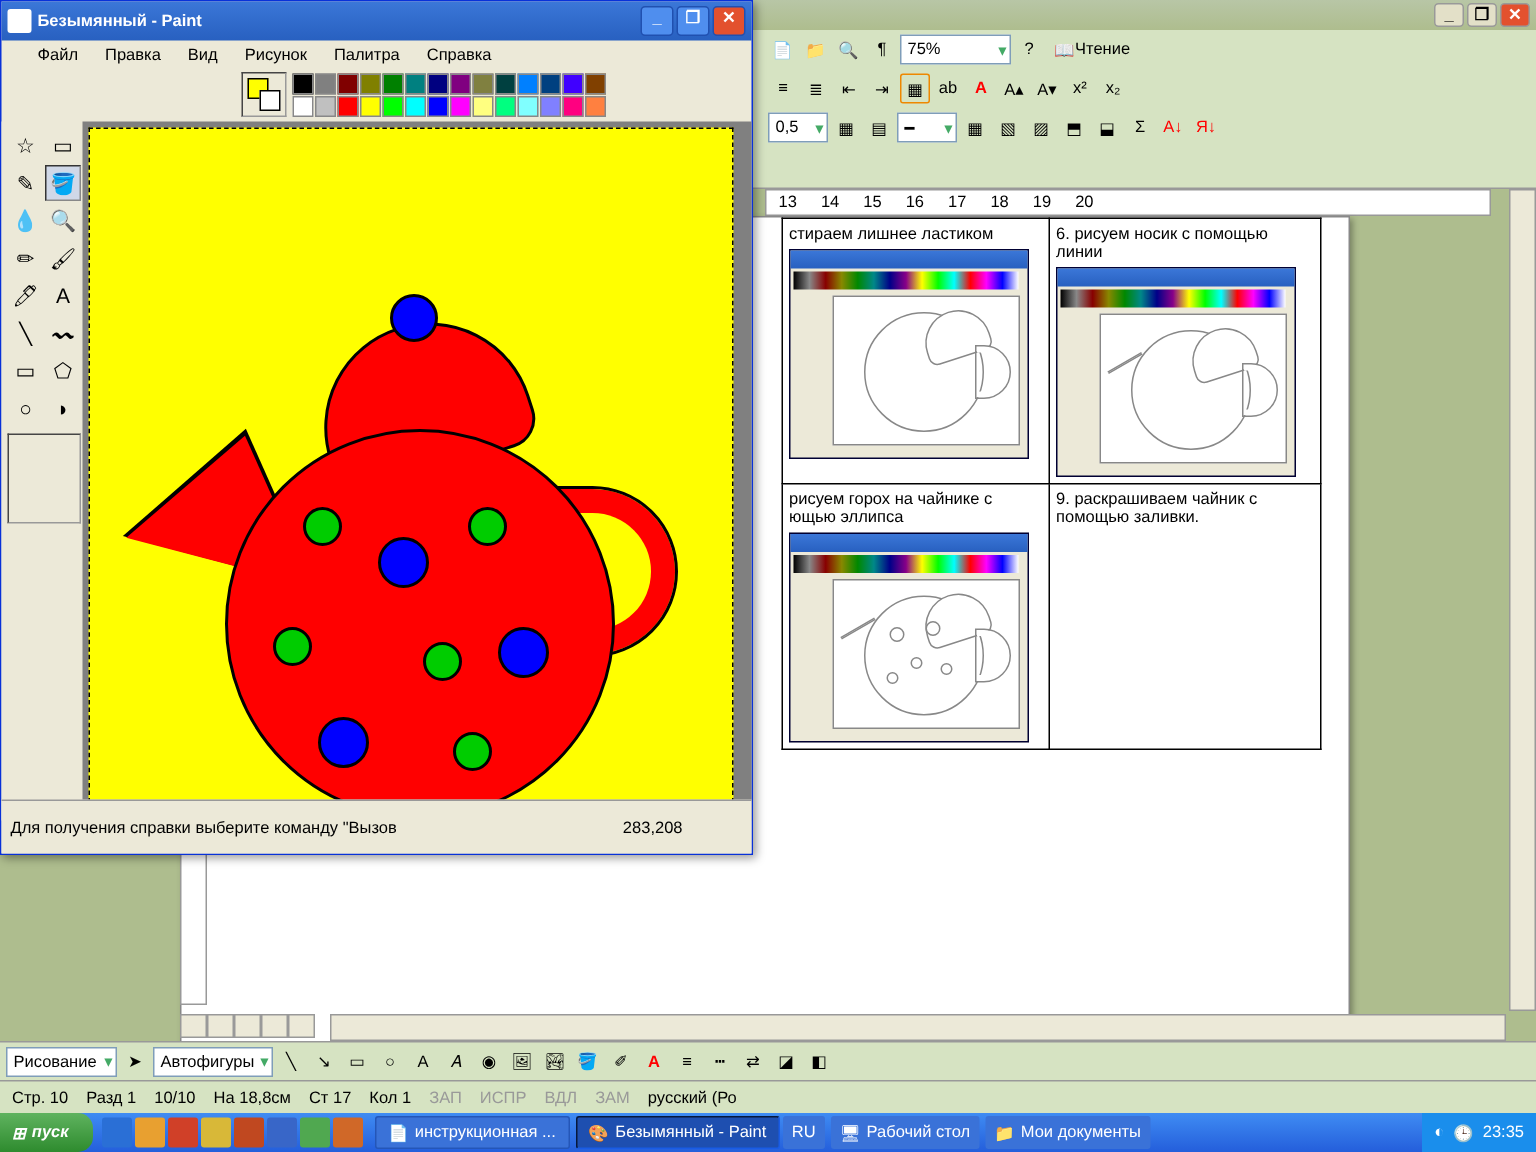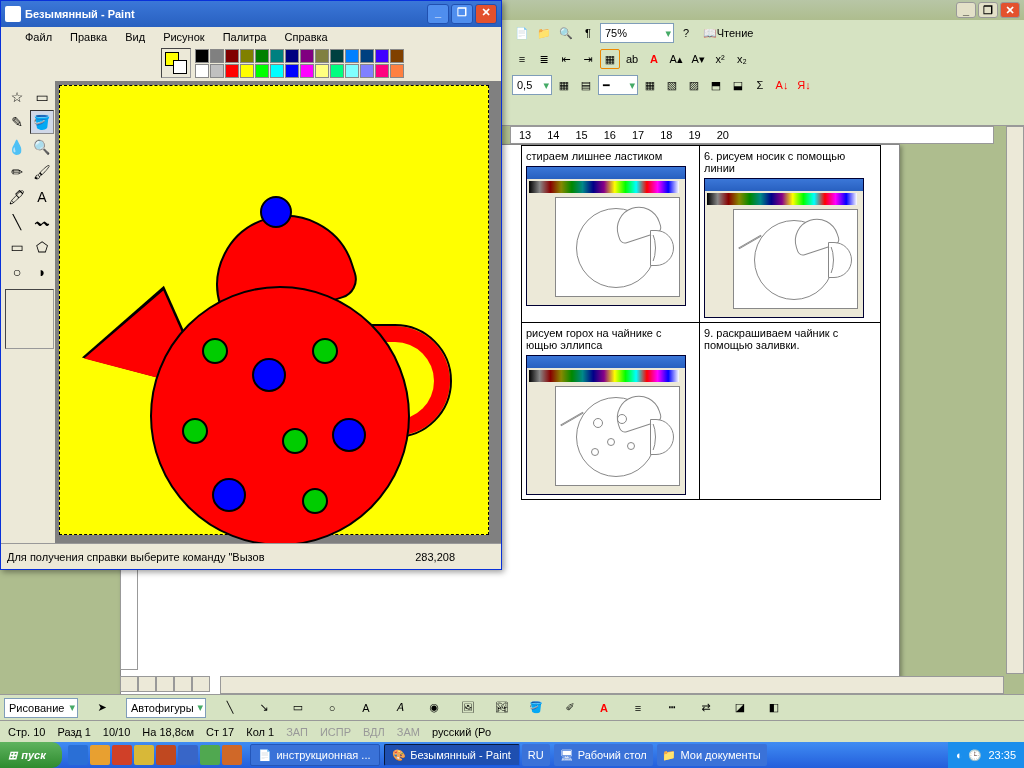--- a/index.html
+++ b/index.html
@@ -22,21 +22,21 @@
   .word-page { position: absolute; left: 120px; top: 0; width: 780px; height: 640px; background: #fff; border: 1px solid #888; box-shadow: 2px 2px 4px rgba(0,0,0,.3); }
   .word-table { position: absolute; right: 18px; top: 0; width: 360px; border-collapse: collapse; }
   .word-table td { border: 1px solid #000; padding: 4px; vertical-align: top; font-size: 10px; }
   .mini-paint { width: 160px; height: 140px; background: #ece9d8; border: 1px solid #003; margin-top: 4px; position: relative; }
   .mini-canvas { position: absolute; left: 28px; top: 30px; width: 125px; height: 100px; background: #fff; border: 1px solid #888; }
   .mini-tools { position: absolute; left: 2px; top: 28px; width: 24px; height: 100px; background: #ece9d8; }
   .mini-pal { position: absolute; left: 2px; top: 14px; width: 150px; height: 12px; background: linear-gradient(90deg,#000,#888,#800,#880,#080,#088,#008,#808,#ff0,#0f0,#0ff,#f00,#f0f,#00f,#fff); }
   .mini-title { height: 12px; background: linear-gradient(#3b77d8,#2860c0); }
   .word-vruler { position: absolute; left: 120px; top: 144px; width: 18px; bottom: 72px; background: #fff; border: 1px solid #999; writing-mode: vertical-lr; font-size: 8px; }
   .word-status { position: absolute; bottom: 0; left: 0; right: 0; height: 22px; background: #d6e3c2; border-top: 1px solid #999; display: flex; align-items: center; gap: 12px; padding: 0 8px; font-size: 10px; }
-  .word-draw-bar { position: absolute; bottom: 22px; left: 0; right: 0; height: 26px; background: #d6e3c2; border-top: 1px solid #999; display: flex; align-items: center; gap: 14px; padding: 0 4px; }
+  .word-draw-bar { position: absolute; bottom: 22px; left: 0; right: 0; height: 26px; background: #d6e3c2; border-top: 1px solid #999; display: flex; align-items: center; gap: 2px; padding: 0 4px; }
   .word-viewbtns { position: absolute; bottom: 48px; left: 120px; height: 18px; display: flex; }
   .word-viewbtns .vb { width: 18px; height: 16px; background: #ece9d8; border: 1px solid #999; }
   .word-hscroll { position: absolute; bottom: 48px; left: 220px; right: 20px; height: 18px; background: #ece9d8; border: 1px solid #999; }
   .word-vscroll { position: absolute; top: 126px; right: 0; width: 18px; bottom: 68px; background: #ece9d8; border: 1px solid #999; }
 
   
   .paint-window { position: absolute; left: 0; top: 0; width: 502px; height: 570px; background: #ece9d8; border: 1px solid #0831d9; box-shadow: 2px 2px 6px rgba(0,0,0,.4); }
   .paint-titlebar { height: 26px; background: linear-gradient(#3b77d8,#2860c0); color: #fff; display: flex; align-items: center; padding: 0 4px; font-weight: bold; }
   .paint-titlebar .title-icon { width: 16px; height: 16px; background: #fff; margin-right: 4px; border-radius: 2px; }
   .paint-titlebar .title-text { flex: 1; }
@@ -50,21 +50,21 @@
   .pal-current .bg { position: absolute; right: 3px; bottom: 3px; width: 14px; height: 14px; background: #fff; border: 1px solid #000; }
   .pal-grid { display: grid; grid-template-columns: repeat(14, 14px); grid-template-rows: repeat(2, 14px); gap: 1px; }
   .pal-cell { border: 1px solid #888; cursor: pointer; }
   .paint-body { position: absolute; top: 80px; left: 0; right: 0; bottom: 22px; display: flex; }
   .paint-tools { width: 54px; background: #ece9d8; padding: 4px; display: grid; grid-template-columns: repeat(2, 24px); grid-auto-rows: 24px; gap: 1px; align-content: start; }
   .ptool { border: 1px solid #ece9d8; display: flex; align-items: center; justify-content: center; cursor: pointer; font-size: 14px; }
   .ptool.sel { background: #d0d8e8; border: 1px inset #888; }
   .tool-opts { grid-column: 1 / 3; height: 60px; background: #ece9d8; border: 1px inset #999; margin-top: 4px; }
   .paint-canvas-wrap { flex: 1; background: #808080; padding: 4px; position: relative; }
   .paint-canvas { width: 430px; height: 450px; background: #ff0; position: relative; border: 1px dashed #000; }
-  .paint-status { position: absolute; bottom: 0; left: 0; right: 0; height: 26px; background: #ece9d8; border-top: 1px solid #999; display: flex; align-items: center; padding: 0 6px; font-size: 10px; }
+  .paint-status { position: absolute; bottom: 0; left: 0; right: 0; height: 36px; background: #ece9d8; border-top: 1px solid #999; display: flex; align-items: center; padding: 0 6px; font-size: 10px; }
   .paint-status .coord { margin-left: auto; margin-right: 40px; }
 
   
   .taskbar { position: absolute; bottom: 0; left: 0; right: 0; height: 26px; background: linear-gradient(#3f8cf3,#245edb); display: flex; align-items: center; }
   .start-btn { height: 26px; padding: 0 16px 0 8px; background: linear-gradient(#5fb35f,#2e8b2e); color: #fff; font-weight: bold; font-style: italic; border-radius: 0 10px 10px 0; display: flex; align-items: center; cursor: pointer; }
   .ql { display: flex; gap: 2px; margin: 0 6px; }
   .ql-btn { width: 20px; height: 20px; border-radius: 2px; cursor: pointer; }
   .task-item { height: 22px; padding: 0 8px; margin: 0 2px; background: #3a72d8; border: 1px solid #2456b8; border-radius: 2px; color: #fff; display: flex; align-items: center; gap: 4px; cursor: pointer; max-width: 150px; overflow: hidden; white-space: nowrap; }
   .task-item.active { background: #1e4fb0; border: 1px inset #103a90; }
   .tray { margin-left: auto; background: #1a8eec; height: 26px; display: flex; align-items: center; padding: 0 8px; gap: 6px; color: #fff; }

